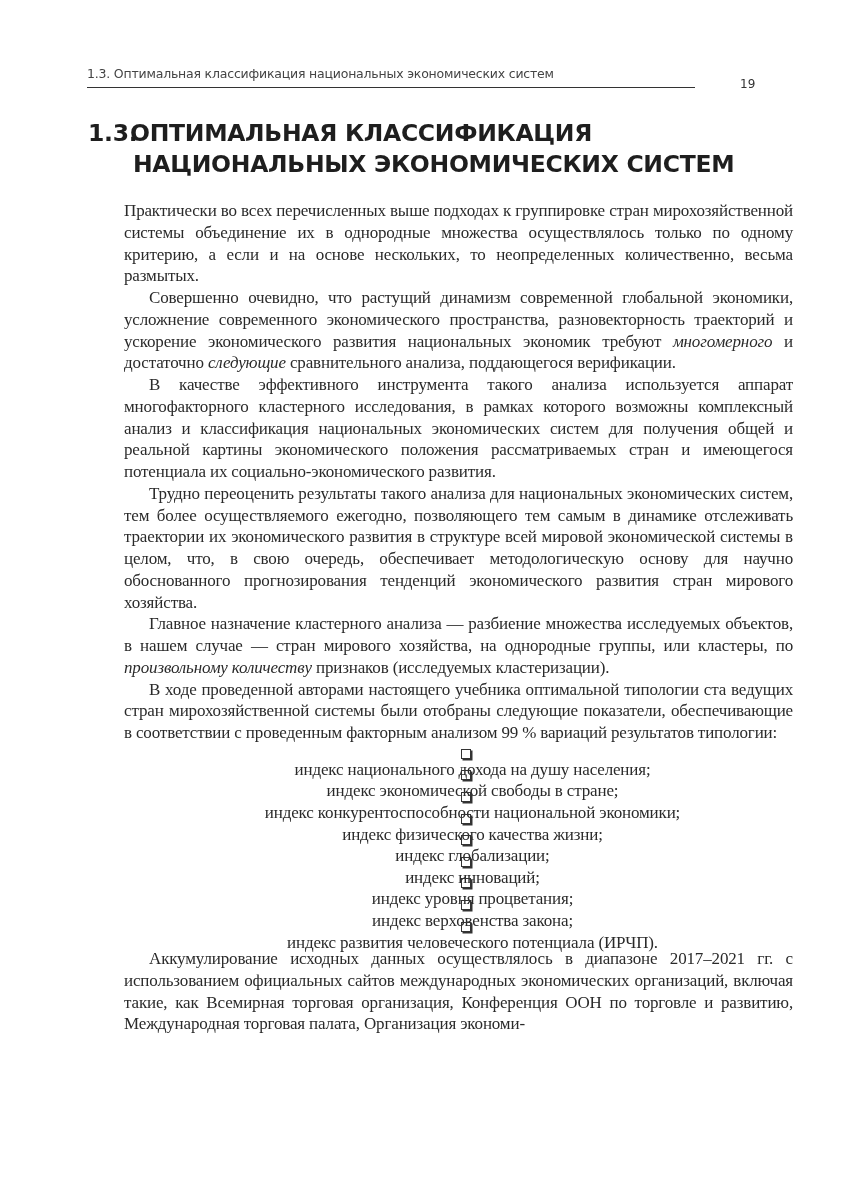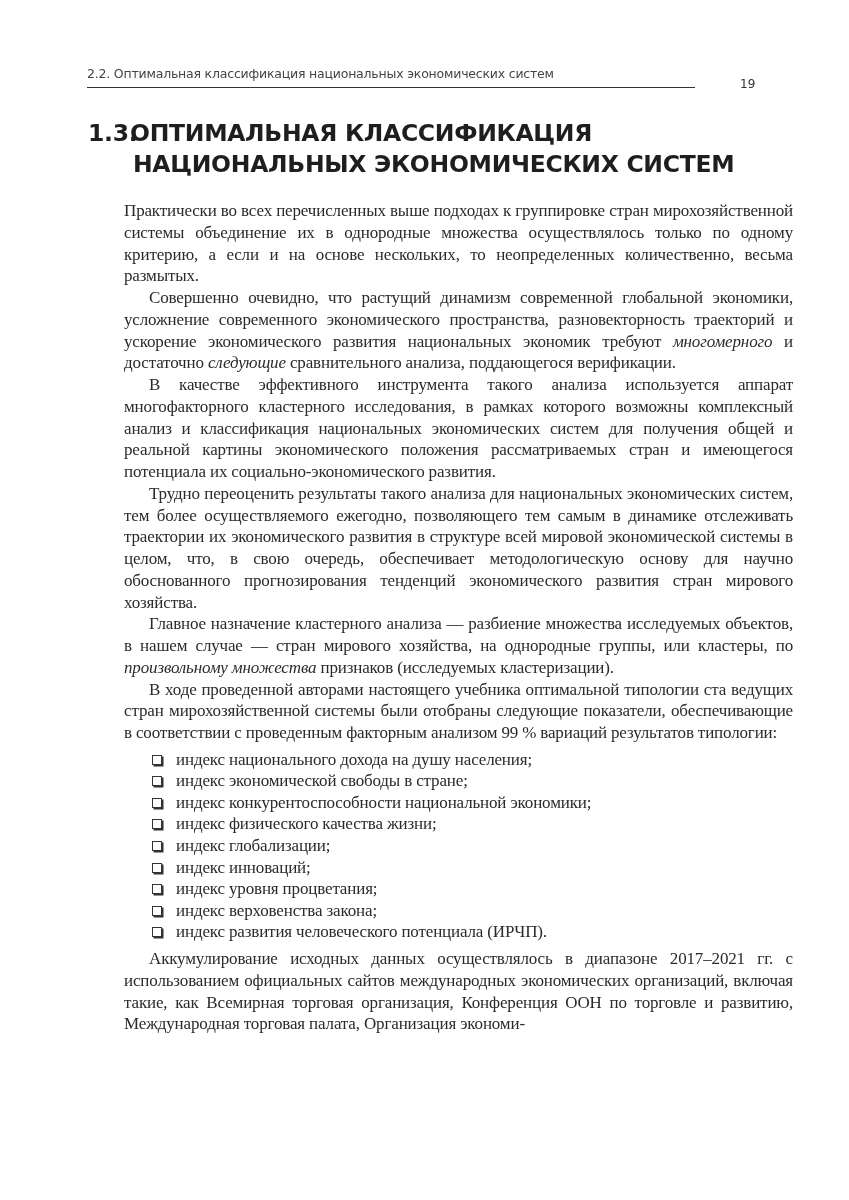--- a/index.html
+++ b/index.html
@@ -22,45 +22,45 @@
   .chapter-title .line2 { padding-left: 45px; }
   .body-text {
     position: absolute; left: 88px; top: 200px; width: 669px;
     font-family: "Liberation Serif", serif; font-size: 17px; line-height: 21.75px;
     color: #2a2a2a; text-align: justify; letter-spacing: -0.15px; margin-left: 36px;
   }
   .body-text p { margin: 0; text-indent: 0; }
   .body-text p.indent { text-indent: 25px; }
   .body-text em { font-style: italic; }
   ul.indices { list-style: none; margin: 5px 0 5px 0; padding: 0 0 0 28px; }
-  ul.indices li { display: flex; align-items: center; height: 21.6px; text-align: left; }
+  ul.indices li { display: flex; align-items: center; height: 21.6px; text-align: left; flex-direction: column; }
   .checkbox-icon {
     display: inline-block; width: 8px; height: 8px; border: 1.2px solid #333;
     box-shadow: 1.5px 1.5px 0 #333; margin-right: 14px; flex-shrink: 0;
   }
 </style>
 </head>
 <body>
 
 <div class="running-head">
-  <span>2.2. Оптимальная классификация национальных экономических систем</span>
+  <span>1.3. Оптимальная классификация национальных экономических систем</span>
 </div>
 <div class="page-number">19</div>
 
 <h1 class="chapter-title" style="margin:0;">
   <div><span class="num">1.3.</span><span>ОПТИМАЛЬНАЯ КЛАССИФИКАЦИЯ</span></div>
   <div class="line2">НАЦИОНАЛЬНЫХ ЭКОНОМИЧЕСКИХ СИСТЕМ</div>
 </h1>
 
 <div class="body-text">
   <p>Практически во всех перечисленных выше подходах к группировке стран мирохозяйственной системы объединение их в однородные множества осуществлялось только по одному критерию, а если и на основе нескольких, то неопределенных количественно, весьма размытых.</p>
   <p class="indent"><span>Совершенно очевидно, что растущий динамизм современной глобальной экономики, усложнение современного экономического пространства, разновекторность траекторий и ускорение экономического развития национальных экономик требуют </span><em>многомерного</em><span> и достаточно </span><em>следующие</em><span> сравнительного анализа, поддающегося верификации.</span></p>
   <p class="indent">В качестве эффективного инструмента такого анализа используется аппарат многофакторного кластерного исследования, в рамках которого возможны комплексный анализ и классификация национальных экономических систем для получения общей и реальной картины экономического положения рассматриваемых стран и имеющегося потенциала их социально-экономического развития.</p>
   <p class="indent">Трудно переоценить результаты такого анализа для национальных экономических систем, тем более осуществляемого ежегодно, позволяющего тем самым в динамике отслеживать траектории их экономического развития в структуре всей мировой экономической системы в целом, что, в свою очередь, обеспечивает методологическую основу для научно обоснованного прогнозирования тенденций экономического развития стран мирового хозяйства.</p>
-  <p class="indent"><span>Главное назначение кластерного анализа — разбиение множества исследуемых объектов, в нашем случае — стран мирового хозяйства, на однородные группы, или кластеры, по </span><em>произвольному множества</em><span> признаков (исследуемых кластеризации).</span></p>
+  <p class="indent"><span>Главное назначение кластерного анализа — разбиение множества исследуемых объектов, в нашем случае — стран мирового хозяйства, на однородные группы, или кластеры, по </span><em>произвольному количеству</em><span> признаков (исследуемых кластеризации).</span></p>
   <p class="indent">В ходе проведенной авторами настоящего учебника оптимальной типологии ста ведущих стран мирохозяйственной системы были отобраны следующие показатели, обеспечивающие в соответствии с проведенным факторным анализом 99 % вариаций результатов типологии:</p>
 
   <ul class="indices">
     <li>
         <span class="checkbox-icon"></span>
         <span>индекс национального дохода на душу населения;</span>
       </li>
     <li>
         <span class="checkbox-icon"></span>
         <span>индекс экономической свободы в стране;</span>

